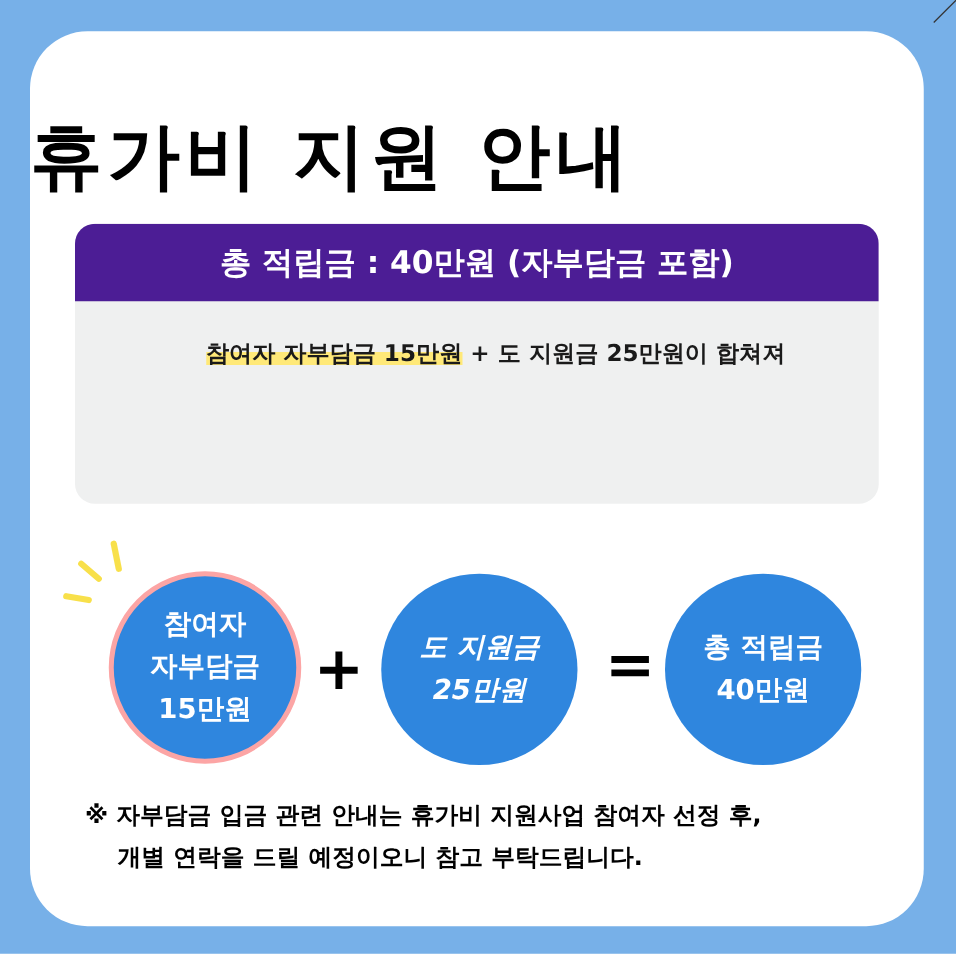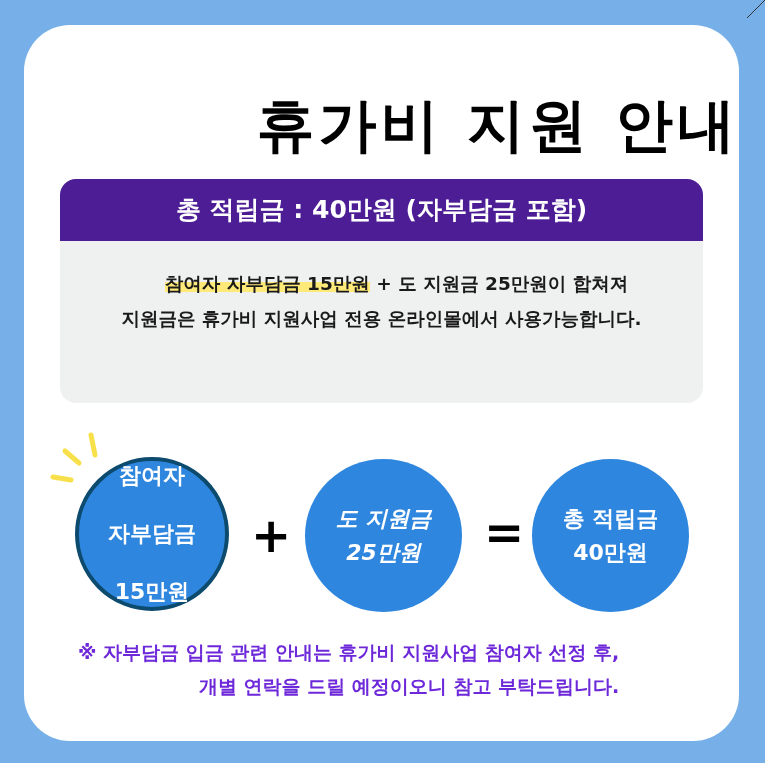--- a/index.html
+++ b/index.html
@@ -1,50 +1,49 @@
 <!DOCTYPE html>
 <html><head>
 <meta charset="utf-8">
 <style>
   html,body{margin:0;padding:0;}
   body{width:765px;height:763px;background:#77b0e8;position:relative;overflow:hidden;font-family:"DejaVu Sans","Liberation Sans",sans-serif;}
   .corner-mark{position:absolute;right:0;top:0;width:20px;height:20px;}
   .card{position:absolute;left:24px;top:25px;width:715px;height:716px;background:#ffffff;border-radius:46px;}
-  .title{position:absolute;left:0;right:0;top:62px;text-align:right;font-size:58px;font-weight:bold;color:#000;letter-spacing:4px;}
+  .title{position:absolute;left:0;right:0;top:62px;text-align:left;font-size:58px;font-weight:bold;color:#000;letter-spacing:4px;}
   .info-box{position:absolute;left:36px;top:154px;width:643px;height:224px;background:#eff0f0;border-radius:16px;overflow:hidden;}
   .info-header{height:62px;background:#4c1d95;color:#fff;text-align:center;font-size:25px;font-weight:bold;line-height:62px;}
   .info-body{padding-top:25px;text-align:center;font-size:18.5px;color:#1a1a1a;line-height:35px;font-weight:bold;}
   .hl{background:linear-gradient(to bottom,transparent 42%,#ffe978 42%,#ffe978 92%,transparent 92%);margin-left:30px;}
   .equation{position:absolute;left:0;right:0;top:414px;height:170px;}
   .circle{position:absolute;background:#2f86de;color:#fff;border-radius:50%;display:flex;flex-direction:column;align-items:center;justify-content:center;font-size:22px;font-weight:bold;line-height:34px;text-align:center;}
-  .c1{left:51px;top:18px;width:154px;height:154px;border:4px solid #0c4a6e;box-sizing:border-box;gap:24px;}
+  .c1{left:63px;top:18px;width:154px;height:154px;border:4px solid #fca5a5;box-sizing:border-box;}
   .c2{left:281px;top:20px;width:157px;height:153px;font-style:italic;}
   .c3{left:508px;top:20px;width:157px;height:153px;}
   .op{position:absolute;font-size:48px;font-weight:bold;color:#000;}
   .plus{left:227px;top:68px;}
   .equals{left:460px;top:65px;}
   .sparkle{position:absolute;left:25px;top:-12px;width:60px;height:60px;}
-  .note{position:absolute;left:54px;top:610px;font-size:19px;font-weight:bold;color:#6d28d9;line-height:34px;}
-  .note .line2{padding-left:26px;text-align:right;}
+  .note{position:absolute;left:44px;top:610px;font-size:19px;font-weight:bold;color:#000000;line-height:34px;}
+  .note .line2{padding-left:26px;}
 </style>
 </head>
 <body>
 
 <svg class="corner-mark" viewBox="0 0 20 20">
     <line x1="2" y1="18" x2="20" y2="0" stroke="#333" stroke-width="1"></line>
   </svg>
 
 <div class="card">
   <div class="title">휴가비 지원 안내</div>
 
   <div class="info-box">
     <div class="info-header">총 적립금 : 40만원 (자부담금 포함)</div>
     <div class="info-body">
       <div><span class="hl">참여자 자부담금 15만원</span><span> + 도 지원금 25만원이 합쳐져</span></div>
-      <div>지원금은 휴가비 지원사업 전용 온라인몰에서 사용가능합니다.</div>
     </div>
   </div>
 
   <div class="equation">
     <svg class="sparkle" viewBox="0 0 60 60">
       <line x1="4" y1="50" x2="22" y2="53" stroke="#f8e04a" stroke-width="5" stroke-linecap="round"></line>
       <line x1="16" y1="24" x2="30" y2="36" stroke="#f8e04a" stroke-width="5" stroke-linecap="round"></line>
       <line x1="42" y1="8" x2="46" y2="28" stroke="#f8e04a" stroke-width="5" stroke-linecap="round"></line>
     </svg>
     <div class="circle c1">

